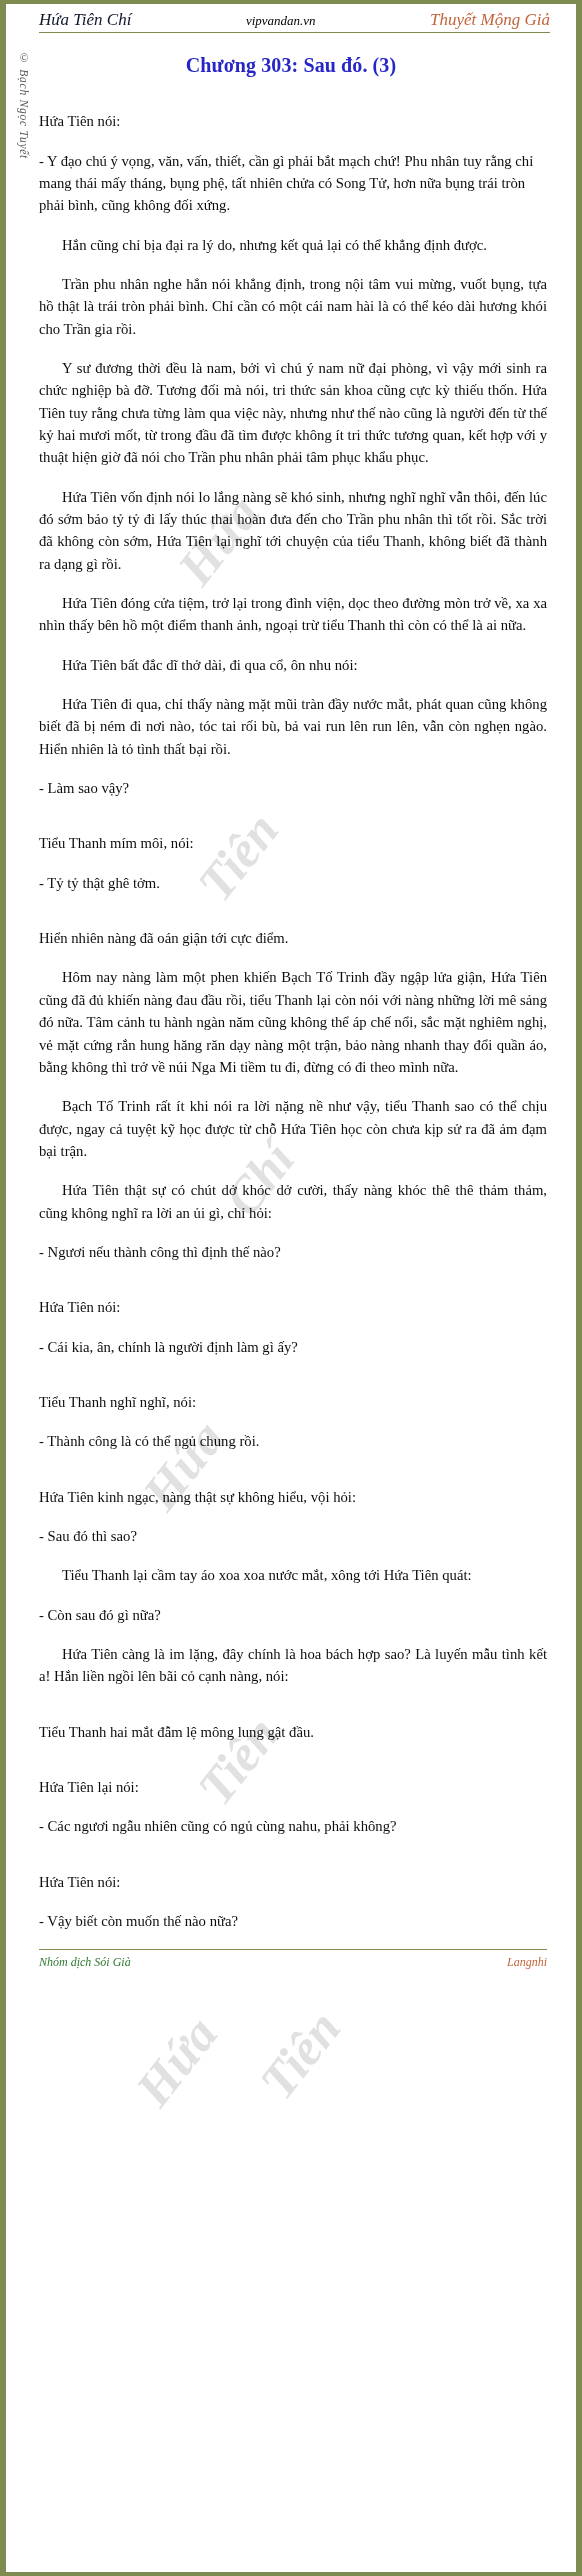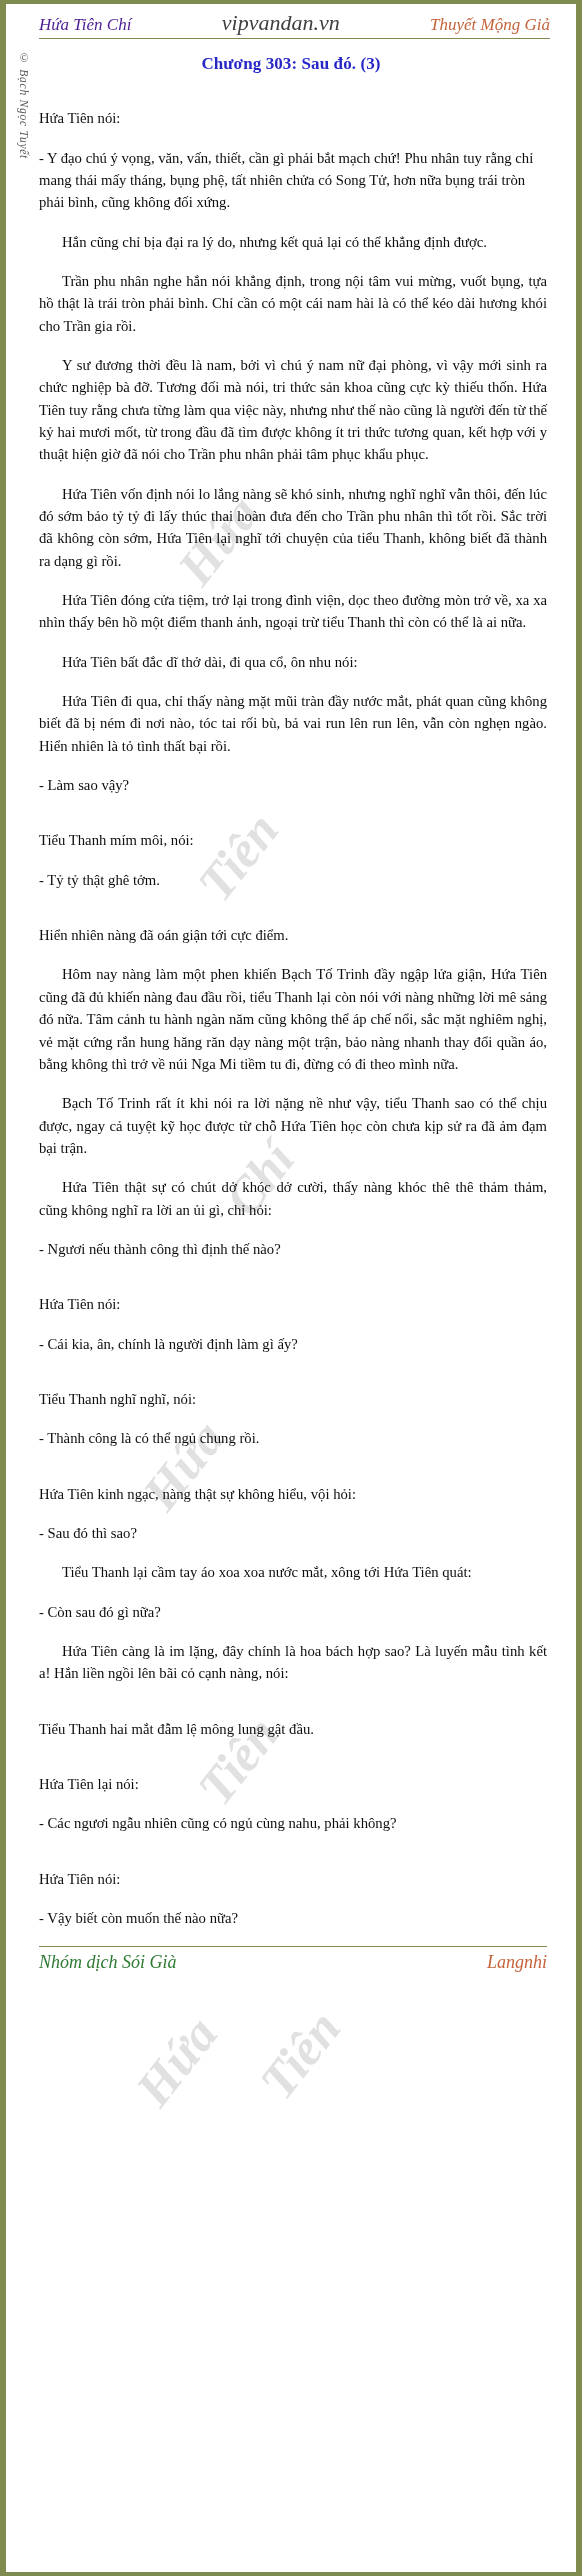--- a/index.html
+++ b/index.html
@@ -35,28 +35,28 @@
   .masthead-row {
     display: flex;
     align-items: baseline;
     justify-content: space-between;
     font-style: italic;
     font-size: 17px;
     line-height: 1.1;
     padding-bottom: 2.7px;
     border-bottom: 1.4px solid #7f8c4f;
   }
-  .mh-left  { color: #4c1d95; white-space: nowrap; }
-  .mh-mid   { color: #404040; font-size: 22px; white-space: nowrap; }
+  .mh-left  { color: #0f172a; white-space: nowrap; }
+  .mh-mid   { color: #000000; font-size: 13px; white-space: nowrap; }
   .mh-right { color: #c4633a; white-space: nowrap; }
 
   .chapter-title {
     text-align: center;
     color: #2727c8;
-    font-size: 17px;
+    font-size: 20px;
     font-weight: bold;
     letter-spacing: 0.1px;
     margin: 8.2px 0 12.3px 0;
   }
 
   
   .side-credit {
     position: absolute;
     left: 1.4px;
     top: 48px;
@@ -128,21 +128,21 @@
   .footer {
     position: relative;
     z-index: 2;
     margin: 4.1px 29px 0 33px;
     padding-top: 4.1px;
     border-top: 1.4px solid #7f8c4f;
     display: flex;
     align-items: flex-end;
     justify-content: space-between;
     font-style: italic;
-    font-size: 18px;
+    font-size: 12px;
   }
   .ft-left  { color: #2f7a33; }
   .ft-right { color: #c4633a; }
 </style>
 </head>
 <body>
 
 <div id="page">
 
   <div class="watermark">

